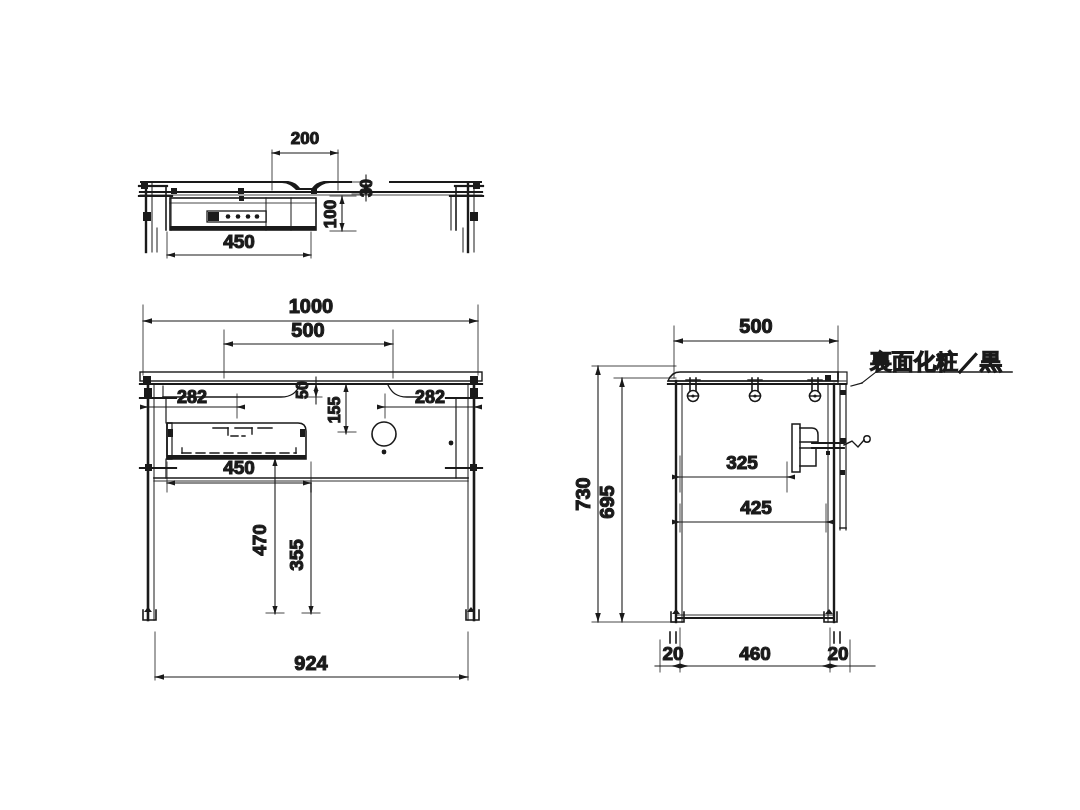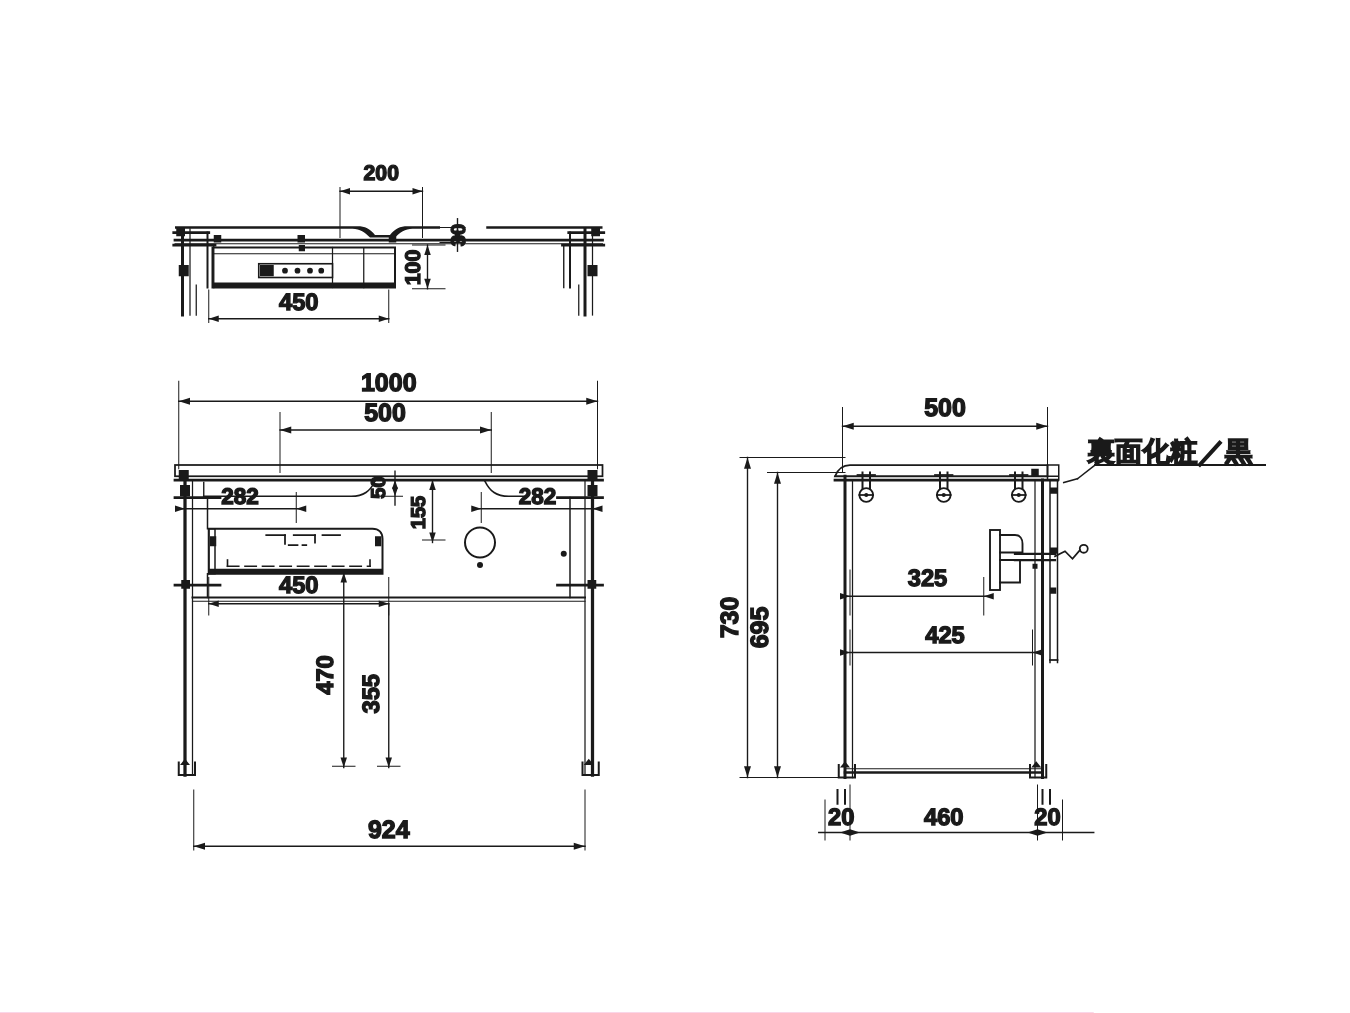--- a/index.html
+++ b/index.html
@@ -1,17 +1,17 @@
 <!DOCTYPE html>
 <html><head>
 <meta charset="utf-8">
 <style>
   html,body{margin:0;padding:0;background:#ffffff;}
   body{width:1080px;height:810px;font-family:"Liberation Sans",sans-serif;overflow:hidden;}
-  #sheet{position:relative;width:875px;height:810px;background:#ec4899;}
+  #sheet{position:relative;width:875px;height:810px;background:#a3a3a3;}
   svg{display:block;}
   .dimtxt{font-family:"Liberation Sans",sans-serif;font-weight:bold;fill:#1a1a1a;}
   .jptxt{font-family:"DejaVu Sans",sans-serif;font-weight:bold;fill:#1a1a1a;}
 </style>
 </head>
 <body>
 
 <div id="sheet">
 <svg width="1080" height="810" viewBox="0 0 1080 810">
   <rect x="0" y="0" width="1080" height="810" fill="#ffffff"></rect>

